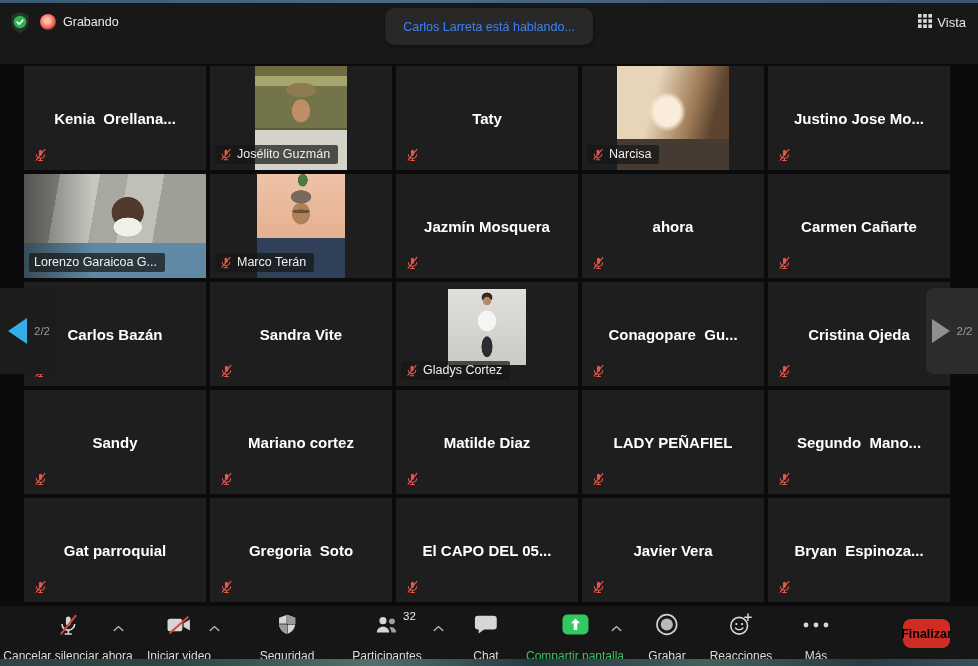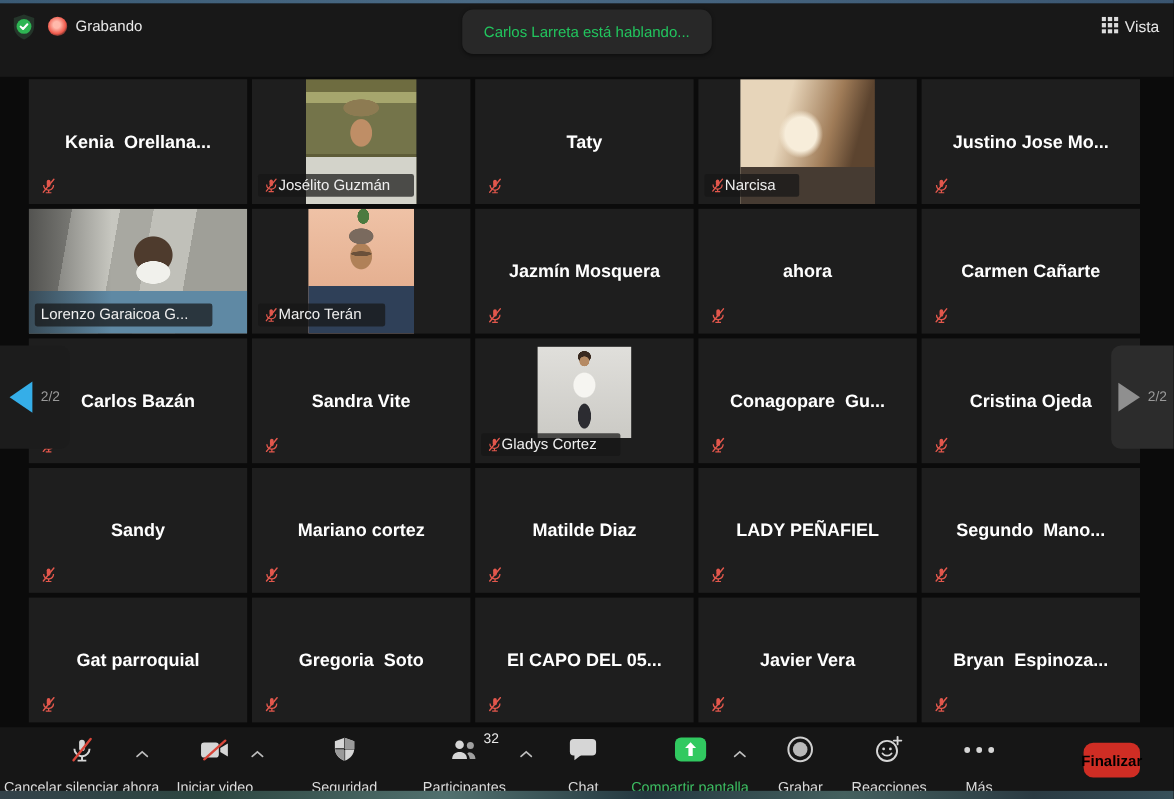--- a/index.html
+++ b/index.html
@@ -14,32 +14,32 @@
     background:linear-gradient(90deg,#3a5a74,#4a6a85 40%,#3a5570);}
   
   .topbar{position:absolute;top:3px;left:0;right:0;height:61px;background:#181818;}
   .enc-shield{position:absolute;left:9px;top:8px;width:22px;height:24px;}
   .rec-group{position:absolute;left:40px;top:11px;display:flex;align-items:center;gap:7px;}
   .rec-dot{width:16px;height:16px;border-radius:50%;
     background:radial-gradient(circle at 45% 42%, #ffb9ab 0 22%, #ef5a4c 58%, rgba(239,90,76,.35) 74%, rgba(239,90,76,0) 82%);}
   .rec-label{color:#e9e9e9;font-size:12.5px;}
   .speaking-pill{position:absolute;left:50%;top:5px;transform:translateX(-50%);
     background:#282828;border-radius:9px;height:37px;display:flex;align-items:center;
-    padding:0 18px;color:#22c55e;font-size:12.5px;white-space:nowrap;box-shadow:0 1px 3px rgba(0,0,0,.4);}
+    padding:0 18px;color:#3b82f6;font-size:12.5px;white-space:nowrap;box-shadow:0 1px 3px rgba(0,0,0,.4);}
   .vista-btn{position:absolute;right:12px;top:11px;display:flex;align-items:center;gap:5px;
     color:#e6e6e6;font-size:13px;cursor:default;}
   
   .grid{position:absolute;left:24px;top:66px;width:926px;
     display:grid;grid-template-columns:repeat(5,1fr);grid-auto-rows:104px;gap:4px;}
   .tile{position:relative;background:#1e1e1e;overflow:hidden;}
   .cname{position:absolute;inset:0;display:flex;align-items:center;justify-content:center;
     color:#ffffff;font-weight:700;font-size:15px;white-space:pre;padding:0 6px;text-align:right;}
   .corner-mic{position:absolute;left:10px;bottom:8px;line-height:0;}
-  .tag{position:absolute;left:5px;bottom:6px;display:flex;align-items:center;
-    background:rgba(22,22,22,.72);padding:2px 20px 3px 5px;border-radius:2px;
+  .tag{position:absolute;left:5px;bottom:6px;display:flex;align-items:center;gap:5px;
+    background:rgba(22,22,22,.72);padding:2px 8px 3px 5px;border-radius:2px;
     color:#efefef;font-size:12.5px;line-height:14px;}
   .tag .pname{white-space:pre;}
   .tag-mic{line-height:0;}
   
   .video{position:absolute;top:0;height:100%;}
   .video-joselito{left:50%;transform:translateX(-50%);width:92px;background:
     radial-gradient(ellipse 25px 12px at 50% 23%, #8d7b52 58%, rgba(0,0,0,0) 61%),
     radial-gradient(ellipse 15px 19px at 50% 43%, #bf8e66 58%, rgba(0,0,0,0) 63%),
     linear-gradient(rgba(0,0,0,0) 62%, #d3d3ca 62%),
     linear-gradient(#6e6c40 0 10%, #a6a66d 10% 19%, #74744a 19% 60%, #5e5c38 60%);}

